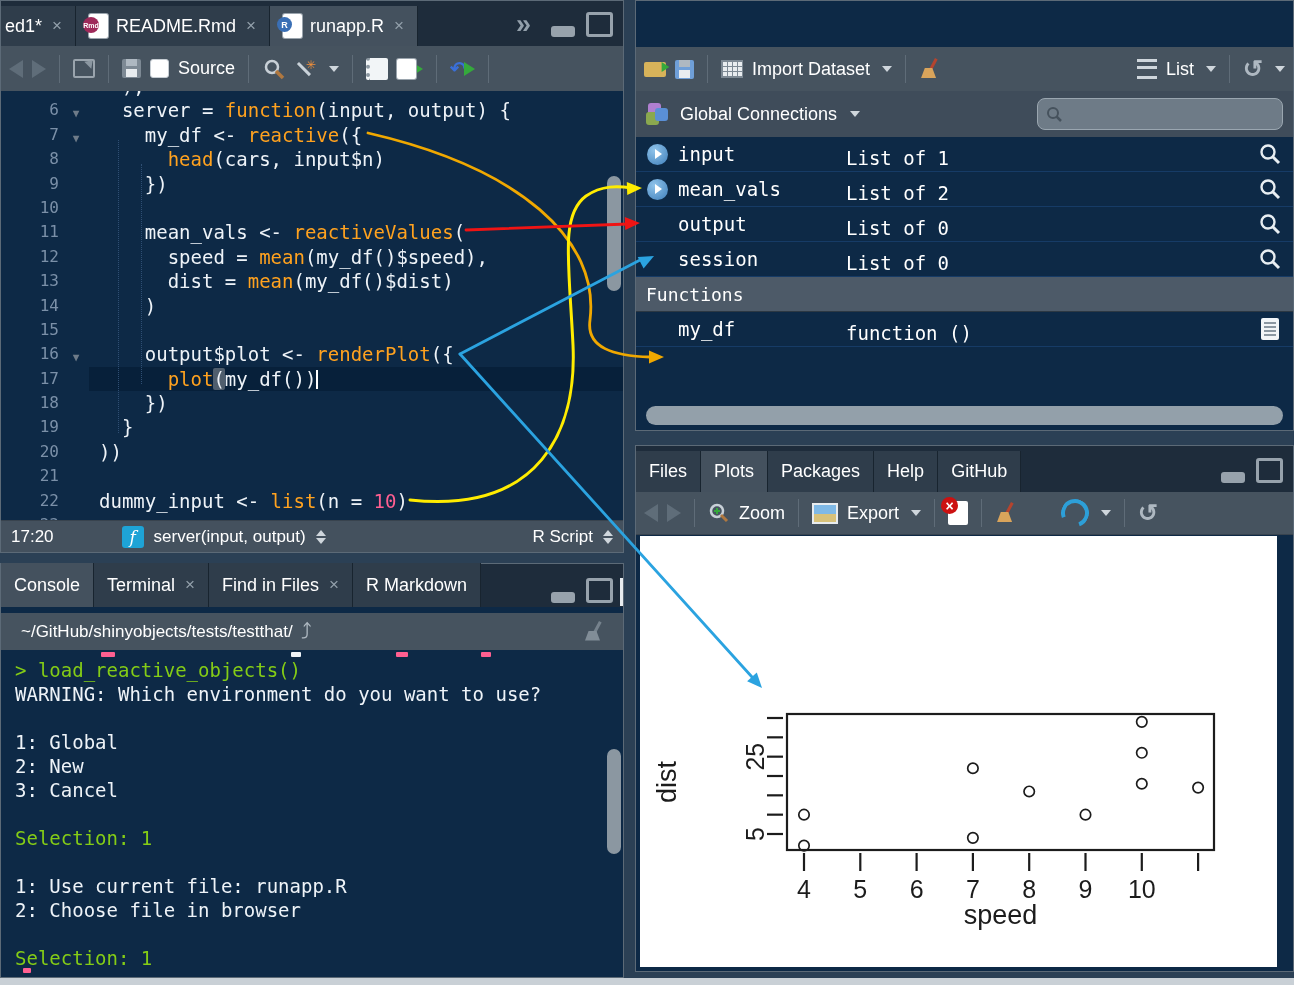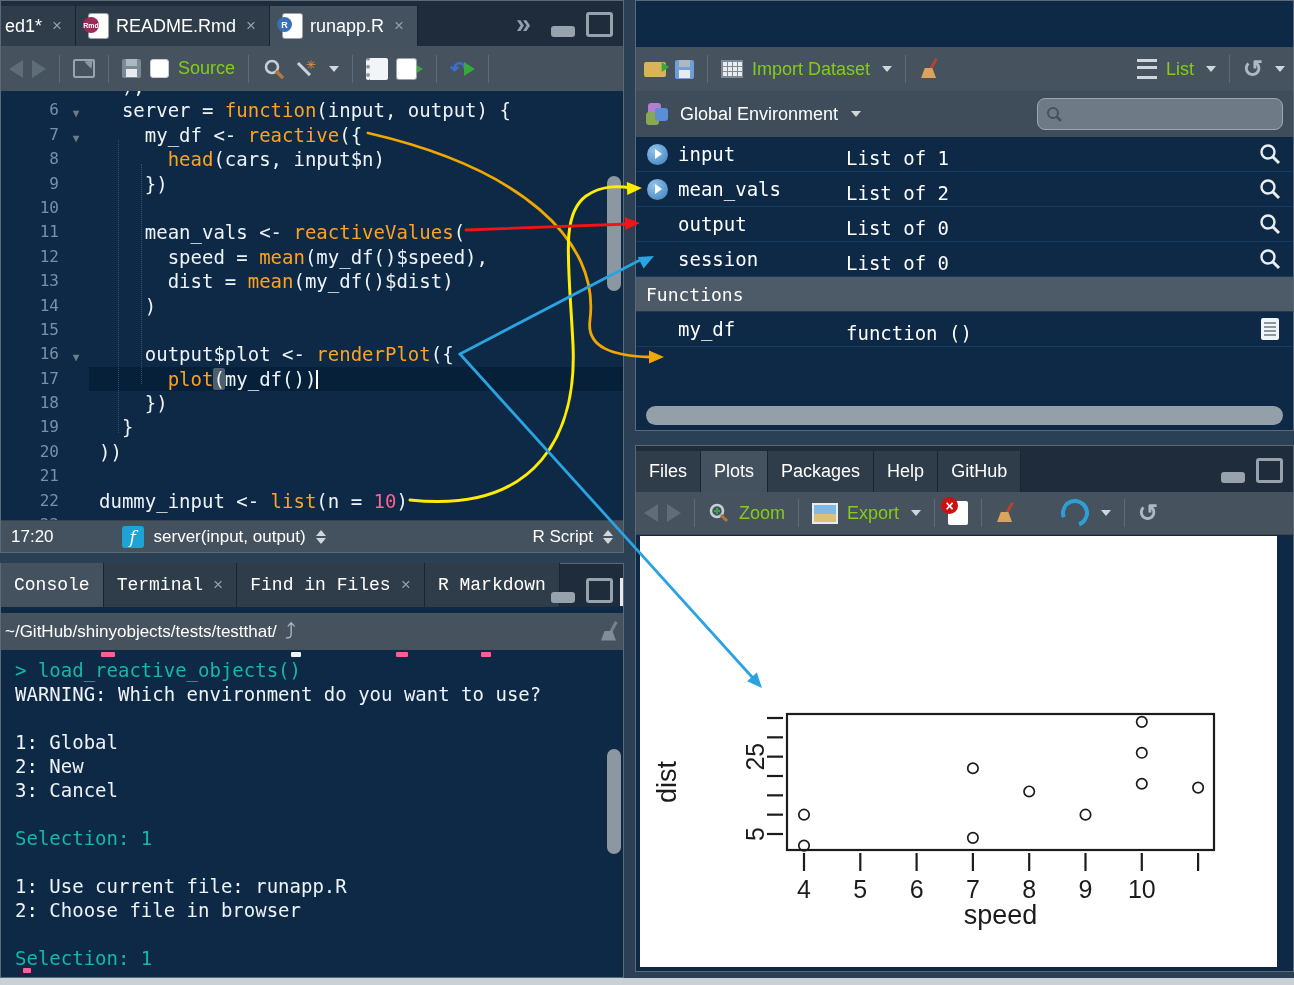--- a/index.html
+++ b/index.html
@@ -7,21 +7,21 @@
        font-family:"Liberation Sans",sans-serif;-webkit-font-smoothing:antialiased;}
   .pane{position:absolute;box-sizing:border-box;background:#0d2946;border:1px solid #5c6a77;}
   .tabstrip{position:absolute;left:0;right:0;top:0;background:#1e2c3b;display:flex;align-items:flex-end;}
   .tab{height:40px;display:flex;align-items:center;gap:8px;padding:0 13px;background:#2f3d4b;
        color:#fff;font-size:18px;border-right:1px solid #18242f;white-space:nowrap;}
   .tab.active{background:#44515e;}
   .tclose{color:#93a0ab;font-size:17px;margin-left:2px;}
   .toolbar{position:absolute;left:0;right:0;display:flex;align-items:center;background:#46535f;
            border-bottom:1px solid #38434e;padding:0 8px;gap:9px;color:#fff;}
   .sep{width:1px;height:28px;background:#5f6c78;margin:0 4px;flex:0 0 auto;}
-  .tb-label{font-size:18px;color:#84cc16;}
+  .tb-label{font-size:18px;color:#ffffff;}
   .chev{width:0;height:0;border-left:5px solid transparent;border-right:5px solid transparent;
         border-top:6px solid #cfd6dc;margin-left:3px;}
   .winbtns{position:absolute;right:10px;top:11px;display:flex;gap:11px;align-items:flex-end;z-index:5;}
   .btn-min{width:24px;height:11px;background:#97a2ac;border-radius:3px;}
   .btn-max{width:21px;height:19px;border:3px solid #97a2ac;border-radius:3px;background:transparent;}
   .navarr{width:0;height:0;border-top:9px solid transparent;border-bottom:9px solid transparent;}
   .nav-back{border-right:14px solid #8b97a1;}
   .nav-fwd{border-left:14px solid #8b97a1;}
   .navdim .nav-back{border-right-color:#5f6d79;}
   .navdim .nav-fwd{border-left-color:#5f6d79;}
@@ -43,21 +43,21 @@
              align-items:center;color:#fff;font-size:17px;padding:0 10px;gap:10px;border-top:1px solid #38434e;}
   .ficon{width:22px;height:22px;background:#1ea3d6;color:#fff;border-radius:3px;font-family:"DejaVu Serif",serif;
          font-style:italic;font-size:17px;display:flex;align-items:center;justify-content:center;}
   .sorticon{display:flex;flex-direction:column;gap:2px;}
   .sorticon i{width:0;height:0;border-left:5px solid transparent;border-right:5px solid transparent;display:block;}
   .sorticon .up{border-bottom:6px solid #cfd6dc;} .sorticon .dn{border-top:6px solid #cfd6dc;}
   
   #console-body{position:absolute;left:0;right:0;top:86px;bottom:0;background:#0d2946;overflow:hidden;
         font-family:"DejaVu Sans Mono",monospace;font-size:19px;line-height:24px;color:#eef3f8;padding:8px 0 0 14px;}
   .cline{height:24px;white-space:pre;}
-  .cline.cmd{color:#14b8a6;}
+  .cline.cmd{color:#84cc16;}
   .sliver{position:absolute;height:5px;border-radius:1px;}
   
   #env-content{position:absolute;left:0;right:0;top:136px;bottom:0;background:#0d2946;overflow:hidden;}
   .section-h{height:34px;background:#4d5a68;color:#fff;font-family:"DejaVu Sans Mono",monospace;
              font-size:18px;display:flex;align-items:center;padding-left:10px;border-bottom:1px solid #2c3843;}
   .erow{height:34px;display:flex;align-items:center;font-family:"DejaVu Sans Mono",monospace;font-size:19px;
         color:#fff;border-bottom:1px solid #163b66;}
   .expwrap{width:42px;flex:0 0 42px;display:flex;justify-content:center;}
   .expcirc{width:21px;height:21px;border-radius:50%;background:radial-gradient(circle at 35% 30%,#8fc3ea,#3f7fbb);
            display:flex;align-items:center;justify-content:center;}
@@ -108,21 +108,21 @@
   .wandicon .spark{position:absolute;right:1px;top:0;color:#f0903c;font-size:12px;}
   .popout{width:18px;height:15px;border:2px solid #9aa4ad;border-radius:2px;position:relative;background:#46535f;}
   .popout:before{content:"";position:absolute;right:-4px;top:-6px;border:5px solid transparent;border-top:7px solid #8b97a1;transform:rotate(-135deg);}
   .spiral{width:18px;height:22px;background:#f2f5f7;border-left:4px dotted #8b97a1;border-radius:2px;}
   .moretabs{color:#93a0ab;font-size:27px;font-weight:bold;letter-spacing:-3px;line-height:1;}
   .curvarr{color:#aeb8c1;font-size:22px;line-height:1;}
   #overlay{position:absolute;left:0;top:0;width:1294px;height:985px;pointer-events:none;z-index:60;}
   #bottom-strip{position:absolute;left:0;top:978px;width:1294px;height:7px;background:#c9d0d6;}
   .plotwhite{position:absolute;left:4px;top:90px;width:637px;height:431px;background:#fff;}
   #dirbar{position:absolute;left:0;right:0;top:49px;height:37px;background:#46535f;display:flex;
-          align-items:center;color:#fff;font-size:17px;padding:0 4px;gap:8px;border-bottom:1px solid #38434e;}
+          align-items:center;color:#fff;font-size:17px;padding:0 20px;gap:8px;border-bottom:1px solid #38434e;}
 </style>
 </head>
 <body>
 
 <div id="app">
 
   <div class="pane" id="src-pane" style="left:0;top:0;width:624px;height:553px;">
     <div class="tabstrip" style="height:45px;">
       <div class="tab" style="max-width:62px;overflow:hidden;padding-left:4px;">
         <span>ed1*</span>
@@ -219,21 +219,21 @@
         </span>
       <span style="margin-left:auto;">R Script</span>
       <span class="sorticon">
           <i class="up"></i>
           <i class="dn"></i>
         </span>
     </div>
   </div>
 
   <div class="pane" id="console-pane" style="left:0;top:563px;width:624px;height:415px;">
-    <div class="tabstrip" style="height:43px;font-family:Liberation Mono, monospace;">
+    <div class="tabstrip" style="height:43px;">
       <div class="tab active" style="height:44px;">
         <span>Console</span>
       </div>
       <div class="tab" style="height:44px;">
         <span>Terminal</span>
         <span class="tclose">×</span>
       </div>
       <div class="tab" style="height:44px;">
         <span>Find in Files</span>
         <span class="tclose">×</span>
@@ -302,21 +302,21 @@
       <span class="sep"></span>
       <span class="refresh">↻</span>
       <span class="chev"></span>
     </div>
     <div style="position:absolute;left:0;right:0;top:90px;height:46px;background:#3f4c5a;display:flex;align-items:center;padding:0 10px;gap:10px;border-bottom:1px solid #2c3843;">
       <span class="genv-ico">
           <b class="p1"></b>
           <b class="p2"></b>
           <b class="p3"></b>
         </span>
-      <span style="color:#fff;font-size:18px;">Global Environment</span>
+      <span style="color:#fff;font-size:18px;">Global Connections</span>
       <span class="chev"></span>
       <span class="searchbox">
         <svg width="17" height="17">
             <circle cx="7" cy="7" r="5" fill="none" stroke="#46525d" stroke-width="2"></circle>
             <line x1="10.5" y1="10.5" x2="15" y2="15" stroke="#46525d" stroke-width="2.5"></line>
           </svg>
         <input style="background: transparent; border: 0px; outline: 0px; width: 180px; color: rgb(255, 255, 255); font-size: 16px;" value="">
       </span>
     </div>
     <div id="env-content">

